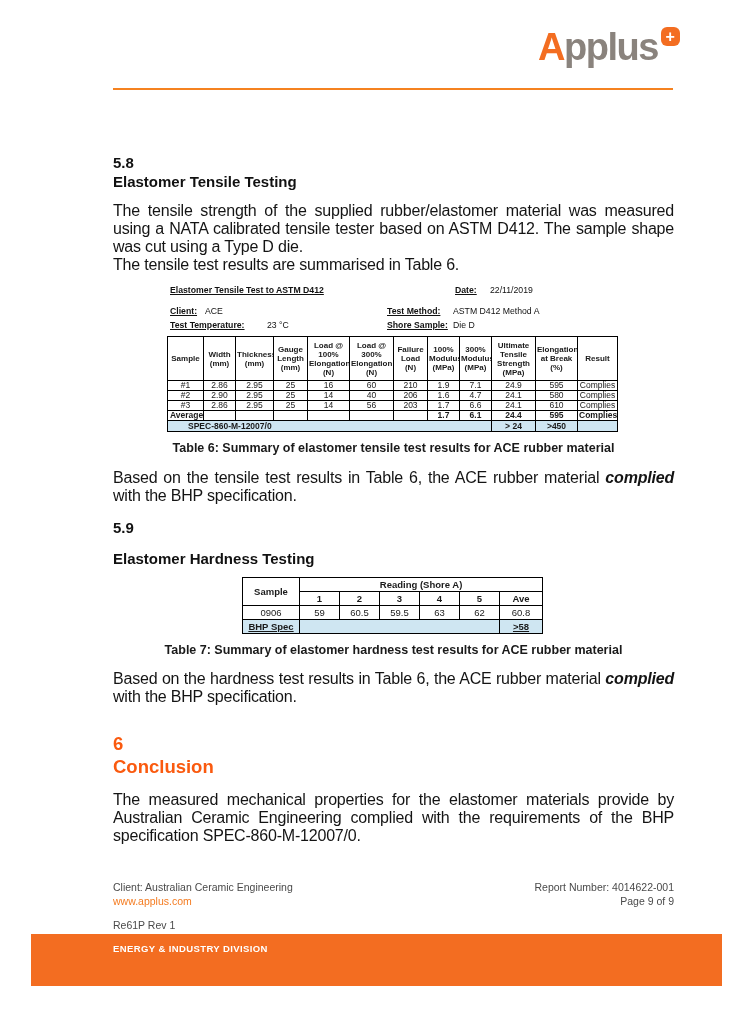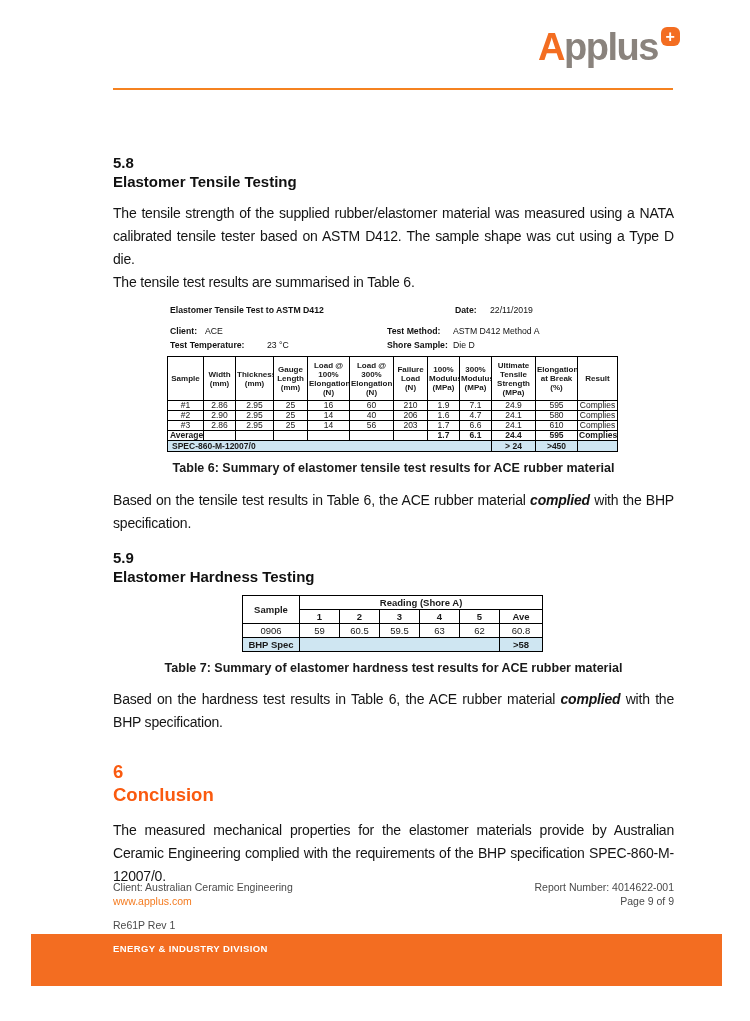--- a/index.html
+++ b/index.html
@@ -18,53 +18,53 @@
     background: #f36d21; border-radius: 6px; }
   .logo-plus-badge span { color: #ffffff; font-size: 16px; font-weight: bold; line-height: 16px; }
   .header-rule { position: absolute; top: 88px; left: 113px; width: 560px; height: 2px; background: #f58220; }
 
   
   .content { position: absolute; left: 113px; top: 0; width: 561px; }
 
   .sec-heading { font-size: 15px; font-weight: bold; color: #111; line-height: 19px; display: flex; flex-direction: column; }
   .sec-heading .sec-num { width: 35px; flex: none; }
   .h58 { margin-top: 153px; }
-  .h59 { margin-top: 13px; }
+  .h59 { margin-top: 13px; gap: 12px; }
   .h6  { margin-top: 26px; font-size: 18.5px; line-height: 23px; color: #fa5a0f; }
   .h6 .sec-num { width: 27px; }
 
-  .body-text { font-size: 14px; letter-spacing: -0.2px; line-height: 23px; text-align: justify; color: #141414; }
+  .body-text { font-size: 16px; letter-spacing: -0.2px; line-height: 18px; text-align: justify; color: #141414; }
   .p1 { margin-top: 11px; }
   .p2 { }
   .p3 { margin-top: 13px; }
   .p4 { margin-top: 6px; }
   .p5 { margin-top: 12px; }
   .p6 { margin-top: 13px; }
   .emph { font-weight: bold; font-style: italic; }
 
   
   .info-block { margin-top: 11px; margin-left: 57px; width: 447px; font-size: 8.7px; color: #111; }
   .info-row { display: flex; line-height: 11px; }
   .r1 { margin-bottom: 10px; }
   .r2 { margin-bottom: 3px; }
   .ib { display: inline-block; flex: none; }
-  .b { font-weight: bold; }
+  .b { font-weight: bold; text-decoration: underline; }
   .w285 { width: 285px; } .w35 { width: 35px; } .w182 { width: 182px; }
   .w66 { width: 66px; } .w97 { width: 97px; } .w120 { width: 120px; }
 
   
   table { border-collapse: collapse; table-layout: fixed; }
   .t6 { margin-top: 5px; margin-left: 54px; width: 450px; border: 1.5px solid #000; }
   .t6 th, .t6 td { border: 1px solid #000; text-align: center; vertical-align: middle; overflow: hidden; }
   .t6 th { font-size: 8px; font-weight: bold; line-height: 9px; height: 44px; padding: 1px; }
   .t6 td { font-size: 8.5px; line-height: 9px; height: 10px; padding: 0 1px; }
   .t6 .avg td { font-weight: bold; }
   .t6 .avg td:first-child { text-align: left; padding-left: 2px; }
   .t6 .spec td { background: #cfe6f2; font-weight: bold; height: 11px; }
-  .t6 .spec .spec-label { text-align: left; padding-left: 4px; }
+  .t6 .spec .spec-label { text-align: left; padding-left: 20px; }
   .t6-caption, .t7-caption { font-size: 12.5px; font-weight: bold; text-align: center; line-height: 15px; }
   .t6-caption { margin-top: 9px; }
   .t7-caption { margin-top: 9px; }
 
   .t7 { margin-top: 9px; margin-left: 129px; width: 300px; border: 1.5px solid #000; }
   .t7 th, .t7 td { border: 1px solid #000; text-align: center; vertical-align: middle; font-size: 9.5px; height: 14px; line-height: 11px; }
   .t7 th { font-weight: bold; }
   .t7 .spec td { background: #cfe6f2; }
   .t7 .spec .b { font-weight: bold; }
 

